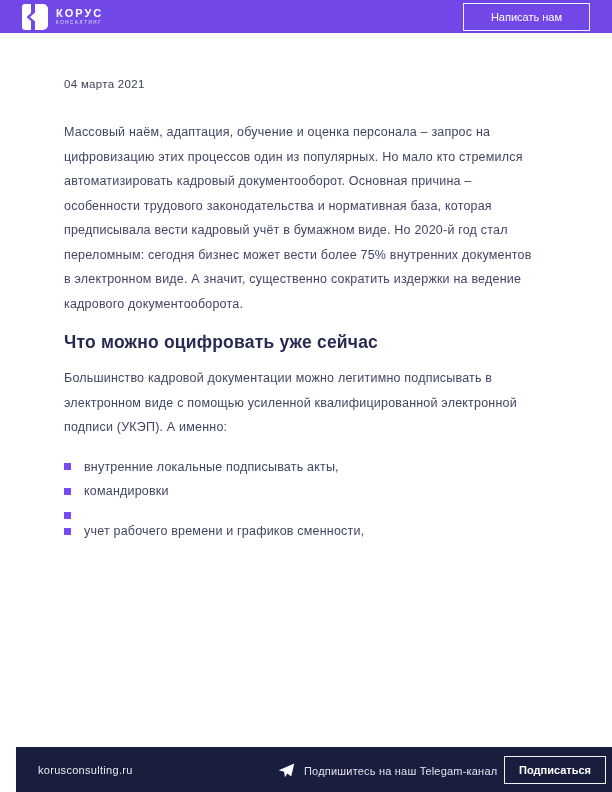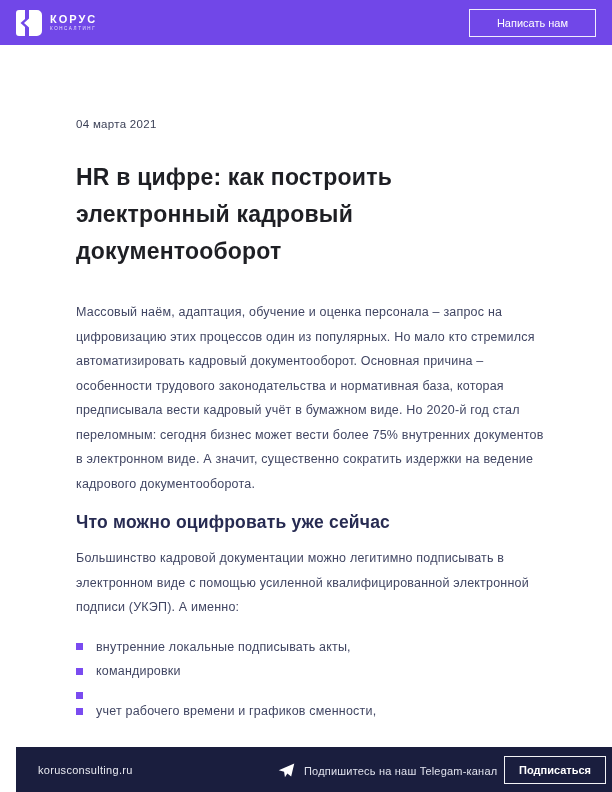--- a/index.html
+++ b/index.html
@@ -13,42 +13,42 @@
   *{margin:0;padding:0;box-sizing:border-box;}
   html,body{width:612px;height:792px;}
   body{
     position:relative;
     background:#ffffff;
     font-family:"Liberation Sans", sans-serif;
     overflow:hidden;
   }
   
   .header{
-    position:absolute;top:0;left:0;width:612px;height:45px;
+    position:absolute;top:0;left:0;width:612px;height:33px;
     background:var(--accent);
     display:flex;align-items:center;
-    padding:0 16px;
+    padding:0 22px;
   }
   .logo{display:flex;align-items:center;gap:8px;cursor:pointer;}
   .logo-icon{width:26px;height:26px;display:block;}
   .brand-text{display:flex;flex-direction:column;line-height:1;}
   .brand-name{color:#fff;font-weight:bold;font-size:11px;letter-spacing:2px;}
   .brand-sub{color:rgba(255,255,255,.85);font-size:4.5px;letter-spacing:1.6px;margin-top:2.5px;}
   .contact-btn{
     margin-left:auto;
     background:transparent;
     border:1px solid rgba(255,255,255,.9);
     color:#fff;font-size:11px;
     font-family:"Liberation Sans", sans-serif;
     padding:7px 27px;
     cursor:pointer;
   }
   
   .content{
-    position:absolute;top:45px;left:76px;width:500px;margin-top:40px;
+    position:absolute;top:45px;left:64px;width:500px;
   }
   .date{margin-top:33px;font-size:11.5px;color:#3a3f55;letter-spacing:.3px;}
   .title{
     margin-top:29px;
     font-size:23px;line-height:37px;font-weight:bold;
     color:var(--title);
     white-space:pre-line;
     letter-spacing:.2px;
   }
   .para{
@@ -113,23 +113,20 @@
     <div class="brand-text">
       <span class="brand-name">КОРУС</span>
       <span class="brand-sub">КОНСАЛТИНГ</span>
     </div>
   </div>
   <button class="contact-btn">Написать нам</button>
 </div>
 
 <div class="content">
   <div class="date">04 марта 2021</div>
-  <h1 class="title">HR в цифре: как построить
-электронный кадровый
-документооборот</h1>
   <p class="para para-1">Массовый наём, адаптация, обучение и оценка персонала – запрос на
 цифровизацию этих процессов один из популярных. Но мало кто стремился
 автоматизировать кадровый документооборот. Основная причина –
 особенности трудового законодательства и нормативная база, которая
 предписывала вести кадровый учёт в бумажном виде. Но 2020-й год стал
 переломным: сегодня бизнес может вести более 75% внутренних документов
 в электронном виде. А значит, существенно сократить издержки на ведение
 кадрового документооборота.</p>
   <h2 class="section-heading">Что можно оцифровать уже сейчас</h2>
   <p class="para para-2">Большинство кадровой документации можно легитимно подписывать в

